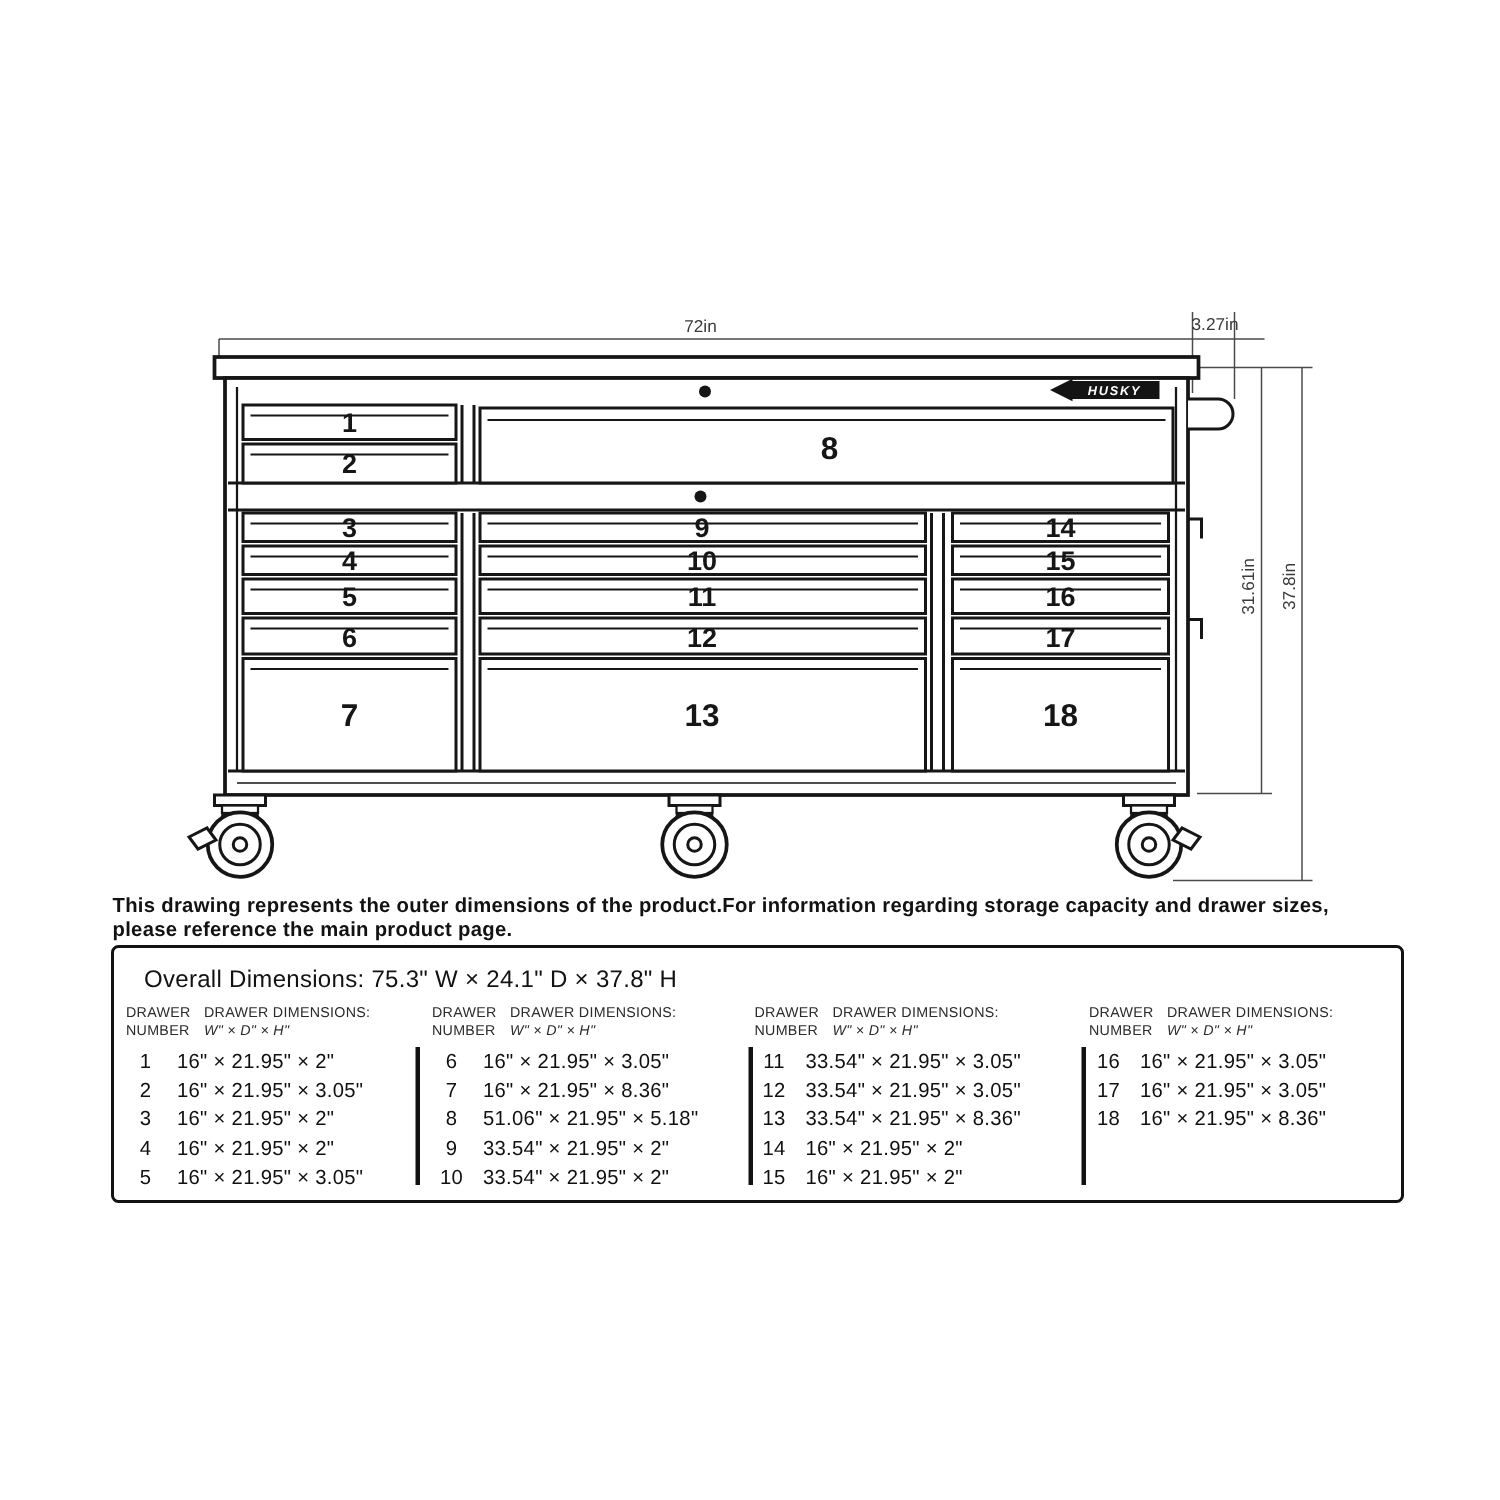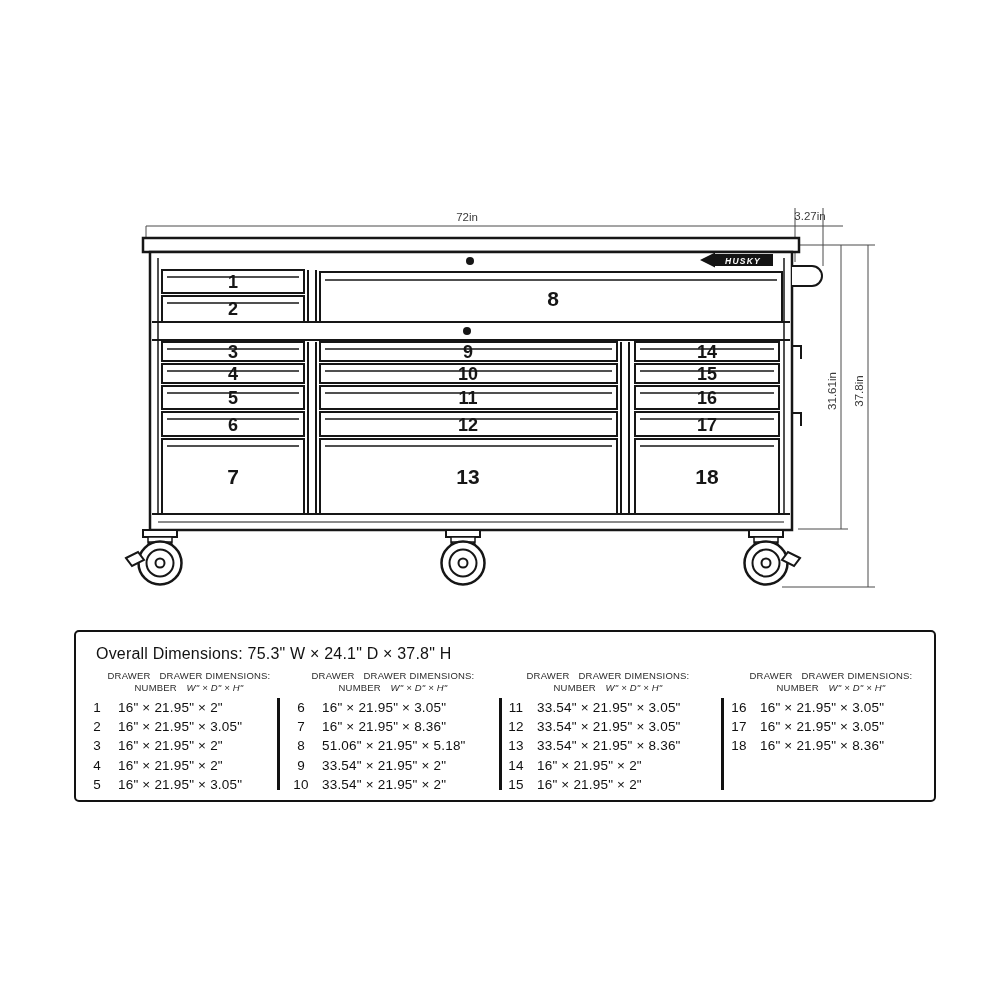--- a/index.html
+++ b/index.html
@@ -9,21 +9,21 @@
          letter-spacing:.5px;color:#141414;}
   .drawing{position:absolute;left:0;top:0;}
   .note{position:absolute;left:75px;top:596px;font-size:13.5px;font-weight:600;
         letter-spacing:.2px;line-height:1.18;color:#121212;}
   .spec-card{position:absolute;left:74px;top:630px;width:858px;height:168px;
              border:2.5px solid #121212;border-radius:5px;background:#fff;}
   .overall{position:absolute;left:20px;top:13px;font-size:16px;color:#121212;letter-spacing:.2px;}
   .vdiv{position:absolute;top:66px;width:3px;height:92px;background:#121212;}
   .col{position:absolute;top:38px;width:210px;}
   .colhead{font-size:9.5px;color:#2b2b2b;letter-spacing:.2px;line-height:1.25;}
-  .colhead .h-row{display:flex;justify-content:center;}
+  .colhead .h-row{display:flex;}
   .colhead .h1{width:52px;flex:none;}
   .colhead .it{font-style:italic;}
   .rows{margin-top:6px;}
   .row{display:flex;align-items:baseline;height:19.3px;font-size:13.5px;color:#101010;
        letter-spacing:.2px;}
   .row .num{width:26px;flex:none;text-align:center;}
   .row .dims{margin-left:8px;white-space:nowrap;}
   svg text{font-family:"Liberation Sans",sans-serif;}
   .dimtxt{font-size:11.5px;fill:#3a3a3a;}
   .dnum{font-weight:bold;fill:#161616;}
@@ -176,20 +176,24 @@
       <rect x="754" y="537" width="24" height="5" stroke-width="1.5"></rect>
       <line x1="755" y1="542" x2="752" y2="560" stroke-width="2.5"></line>
       <line x1="777" y1="542" x2="780" y2="560" stroke-width="2.5"></line>
       <circle cx="766" cy="563" r="21.5" stroke-width="2.5"></circle>
       <circle cx="766" cy="563" r="13.5" stroke-width="2"></circle>
       <circle cx="766" cy="563" r="4.5" stroke-width="2"></circle>
       <path d="M800,558 l-12,-6 l-6,8 l12,6 z" stroke-width="2"></path>
     </g>
   </svg>
 
+  <div class="note">
+    <div>This drawing represents the outer dimensions of the product.For information regarding storage capacity and drawer sizes,</div>
+    <div>please reference the main product page.</div>
+  </div>
 
   <div class="spec-card">
     <div class="overall">Overall Dimensions: 75.3" W × 24.1" D × 37.8" H</div>
 
     <div class="vdiv" style="left:201px"></div>
     <div class="vdiv" style="left:423px"></div>
     <div class="vdiv" style="left:645px"></div>
 
     <div class="col" style="left:8px">
       <div class="colhead">

